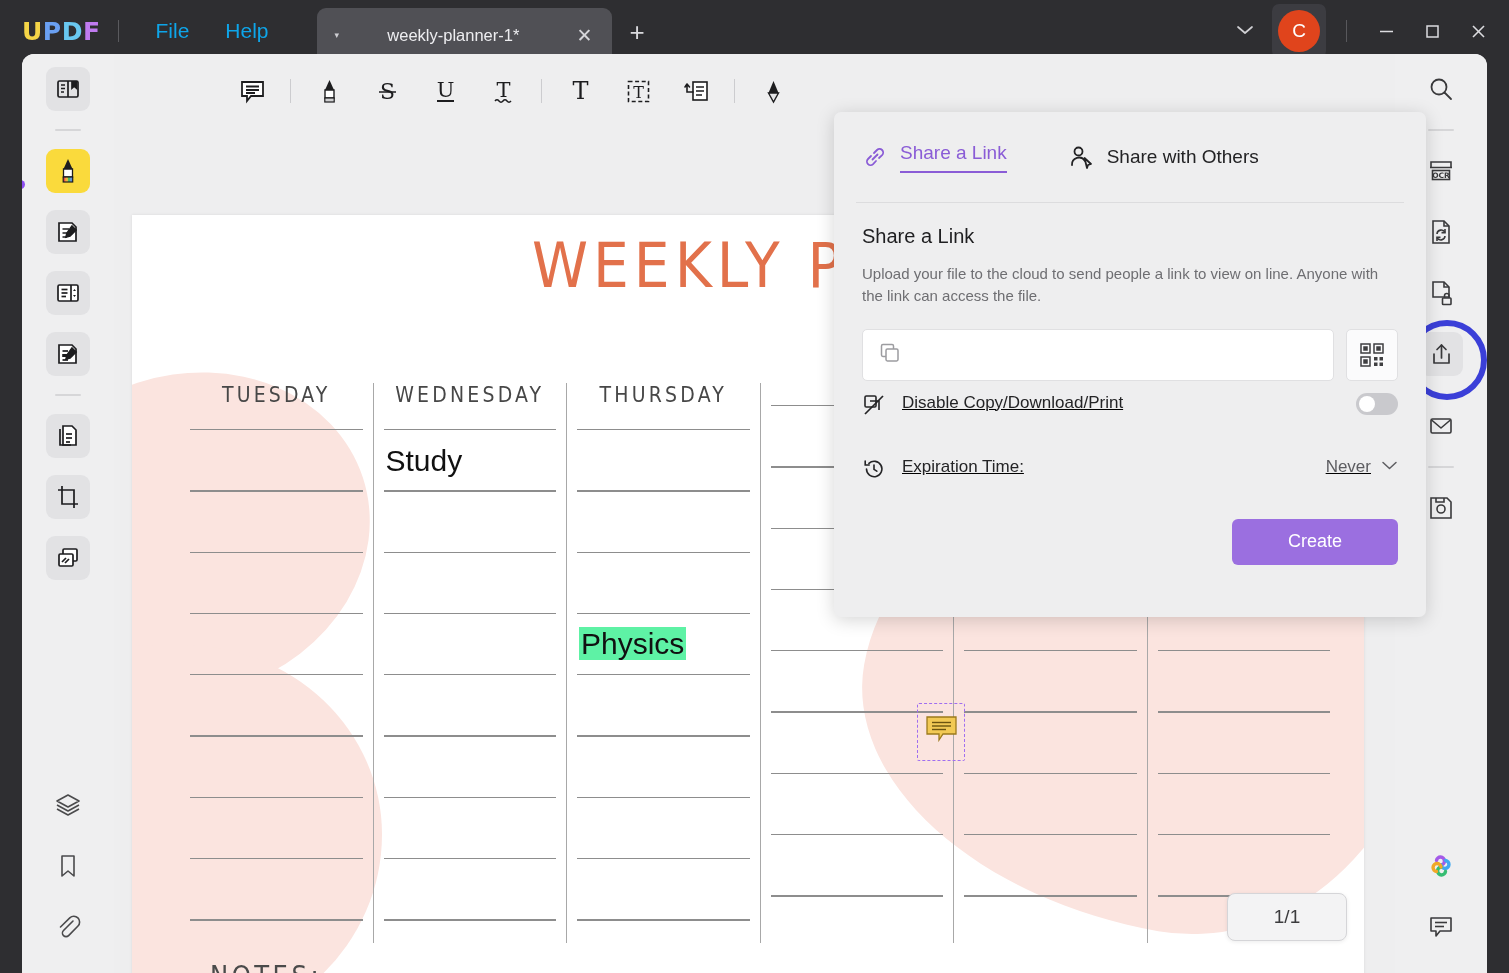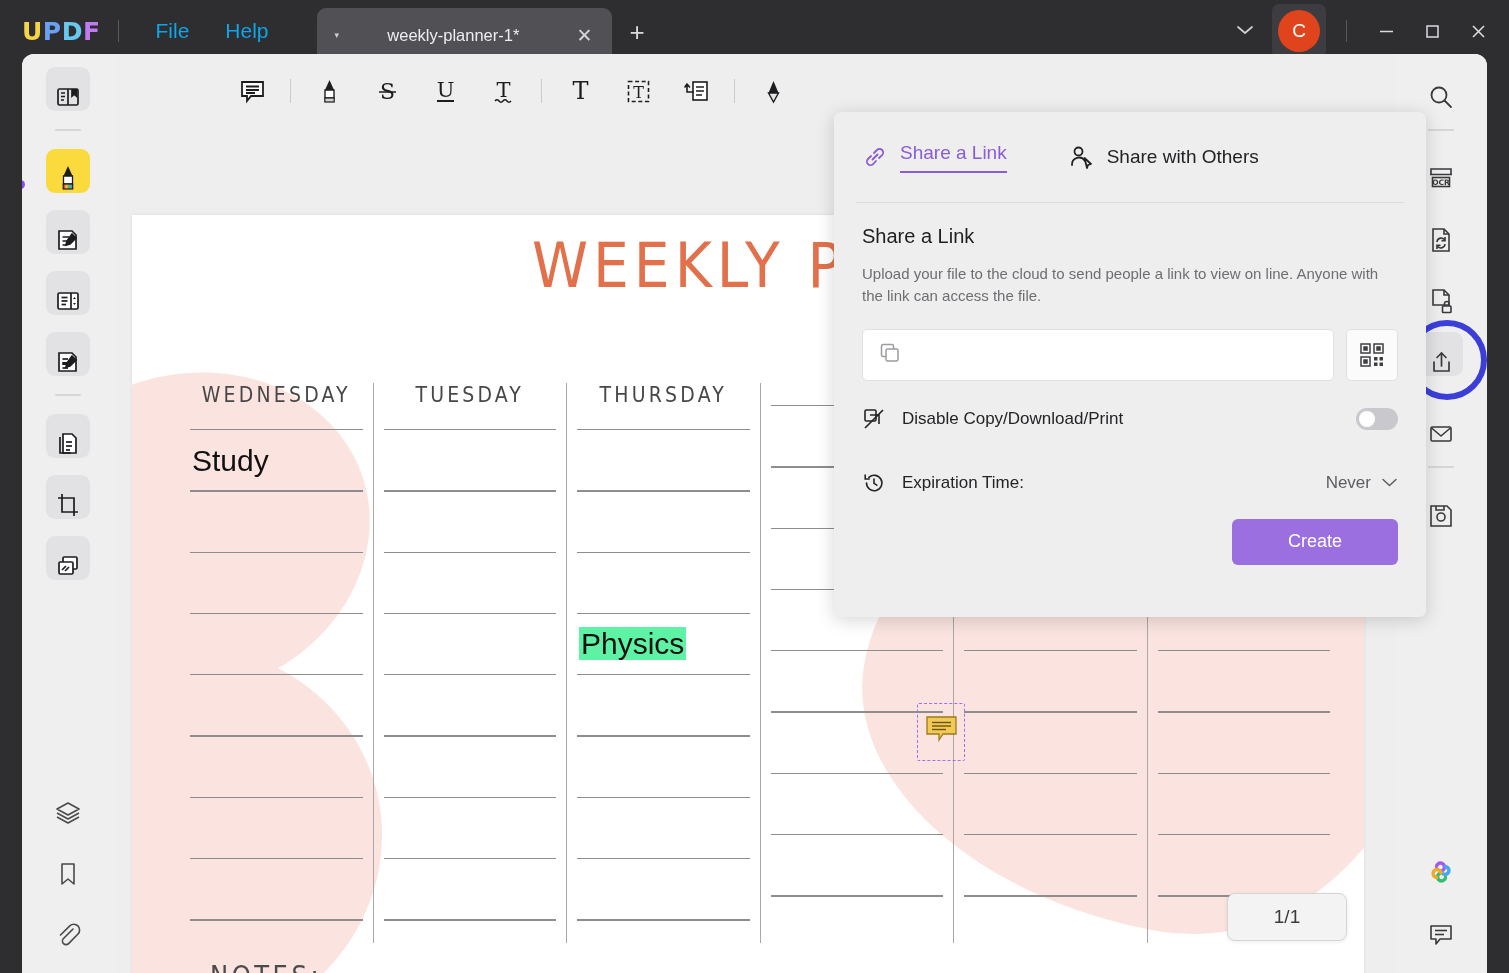--- a/index.html
+++ b/index.html
@@ -70,21 +70,21 @@
     background: #efeff0; display: flex; flex-direction: column; align-items: center;
     padding-top: 13px;
   }
   .rail-right {
     position: absolute; right: 0; top: 0; width: 92px; height: 919px;
     background: #efeff0; display: flex; flex-direction: column; align-items: center;
     padding-top: 13px;
   }
   .rbtn {
     width: 44px; height: 44px; border-radius: 9px; margin-bottom: 17px;
-    display: flex; align-items: flex-end; justify-content: center;
+    display: flex; align-items: center; justify-content: center;
     background: #e2e2e4;
   }
   .rbtn.plain { background: transparent; }
   .rbtn.active-yellow { background: #fada3c; }
   .rail-divider { width: 26px; height: 2px; background: #d6d6d8; border-radius: 2px; margin: 1px 0 18px 0; }
   .ring-highlight {
     position: relative;
   }
   .ring-highlight::after {
     content: ""; position: absolute; left: 50%; top: 50%;
@@ -201,21 +201,21 @@
   .sp-input {
     flex: 1; height: 52px; background: #fff; border: 1px solid #e0e0e2; border-radius: 5px;
     display: flex; align-items: center; padding: 0 14px 0 16px;
   }
   .sp-input .ph { flex: 1; font-size: 17px; color: #9a9a9e; }
   .sp-qr {
     width: 52px; height: 52px; margin-left: 12px; background: #fbfbfc;
     border: 1px solid #e0e0e2; border-radius: 5px;
     display: flex; align-items: center; justify-content: center;
   }
-  .sp-opt { display: flex; align-items: center; height: 52px; margin-top: 12px; }
+  .sp-opt { display: flex; height: 52px; margin-top: 12px; text-decoration: underline; }
   .sp-opt .oi { width: 40px; display: flex; justify-content: flex-start; }
   .sp-opt .ol { font-size: 17px; color: #242426; }
   .sp-opt.dis .ol { color: #b2b2b6; }
   .sp-opt .spacer { flex: 1; }
   .toggle {
     width: 42px; height: 22px; border-radius: 11px; background: #c9c9cd;
     position: relative;
   }
   .toggle .knob {
     position: absolute; left: 3px; top: 3px; width: 16px; height: 16px;
@@ -455,47 +455,47 @@
     <div class="docarea">
       <div class="page">
         <div class="blob blob-a"></div>
         <div class="blob blob-b"></div>
         <div class="blob blob-c"></div>
 
         <div class="wp-title">WEEKLY PLA</div>
 
         <div class="cols" id="cols">
             <div class="col">
+              <div class="col-head">TUESDAY</div>
+              <div class="lines">
+                <div class="rule"></div>
+                <div class="rule"></div>
+                <div class="rule"></div>
+                <div class="rule"></div>
+                <div class="rule"></div>
+                <div class="rule"></div>
+                <div class="rule"></div>
+                <div class="rule"></div>
+                <div class="rule"></div>
+              </div>
+            </div>
+            <div class="col">
               <div class="col-head">WEDNESDAY</div>
               <div class="lines">
                 <div class="rule"></div>
                 <div class="rule"></div>
                 <div class="rule"></div>
                 <div class="rule"></div>
                 <div class="rule"></div>
                 <div class="rule"></div>
                 <div class="rule"></div>
                 <div class="rule"></div>
                 <div class="rule"></div>
               </div>
               <div class="col-entry" style="top: 61px;"><span>Study</span></div>
-            </div>
-            <div class="col">
-              <div class="col-head">TUESDAY</div>
-              <div class="lines">
-                <div class="rule"></div>
-                <div class="rule"></div>
-                <div class="rule"></div>
-                <div class="rule"></div>
-                <div class="rule"></div>
-                <div class="rule"></div>
-                <div class="rule"></div>
-                <div class="rule"></div>
-                <div class="rule"></div>
-              </div>
             </div>
             <div class="col">
               <div class="col-head">THURSDAY</div>
               <div class="lines">
                 <div class="rule"></div>
                 <div class="rule"></div>
                 <div class="rule"></div>
                 <div class="rule"></div>
                 <div class="rule"></div>
                 <div class="rule"></div>

